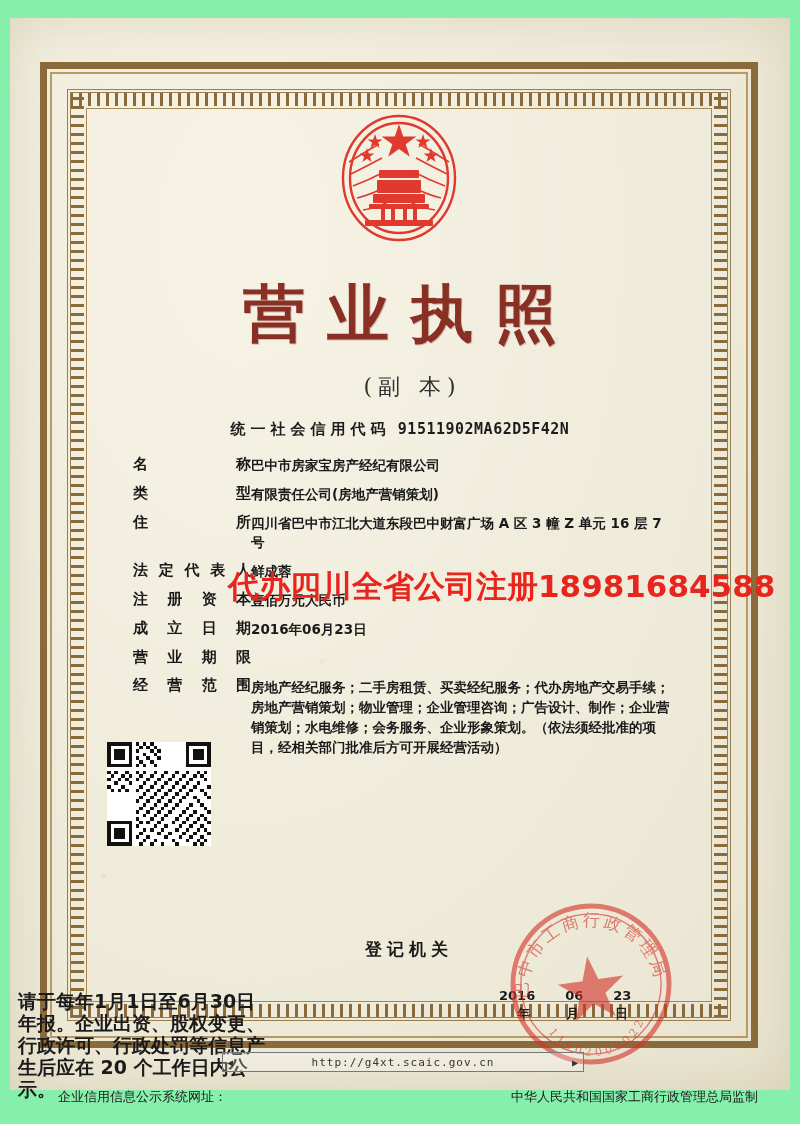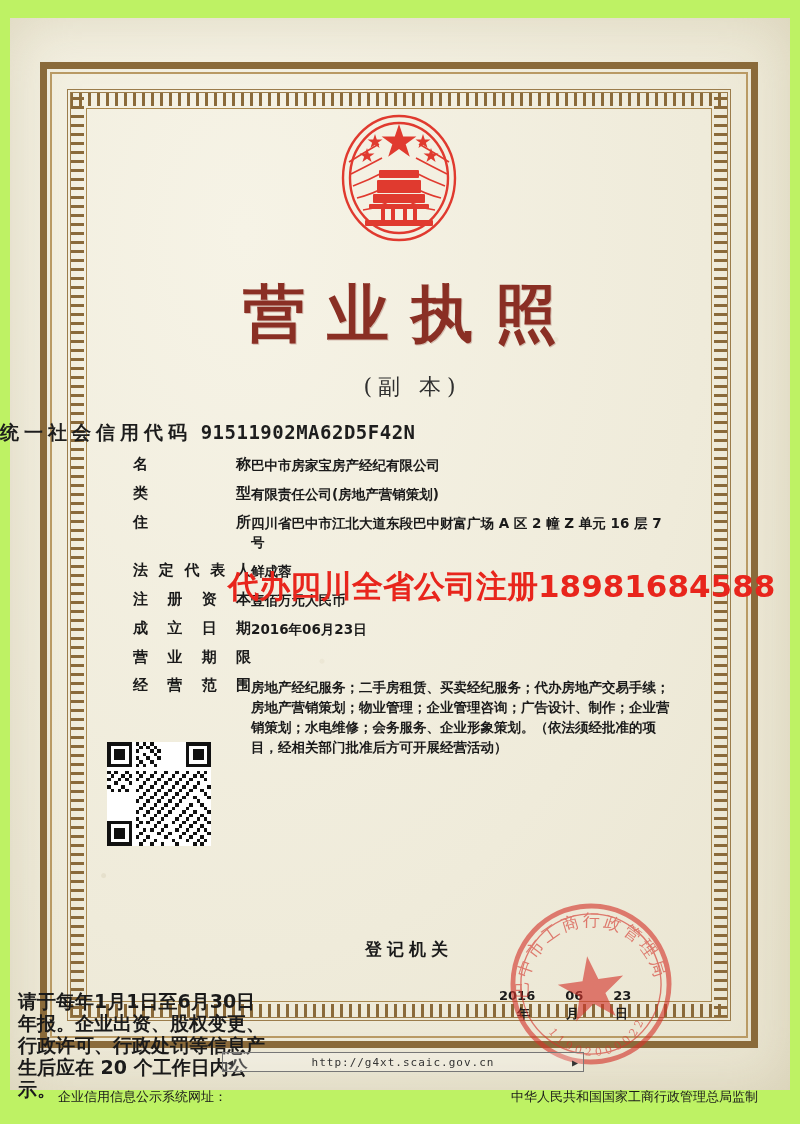--- a/index.html
+++ b/index.html
@@ -12,21 +12,21 @@
     height: 1124px;
     position: relative;
     font-family: "DejaVu Sans", "Liberation Sans", sans-serif;
     overflow: hidden;
   }
 
   
   #page {
     position: absolute;
     inset: 0;
-    background: #bef264;
+    background: #86efac;
   }
   .paper {
     position: absolute;
     left: 10px;
     top: 18px;
     width: 780px;
     height: 1072px;
     background: #f2efe0;
     background-image:
       radial-gradient(ellipse at 30% 20%, #f6f3e6 0%, #efebda 60%, #e9e4d0 100%);
@@ -118,21 +118,22 @@
     font-family: "DejaVu Serif", "Liberation Serif", serif;
     font-size: 22px;
     letter-spacing: 6px;
     color: #2f2f2f;
     margin-left: 25px;
   }
   .credit-code {
     position: absolute;
     left: 0; right: 0;
     top: 420px;
-    font-size: 19px;
+    text-align: center;
+    font-size: 15px;
     letter-spacing: 2px;
     color: #1d1d1d;
     font-weight: 700;
     font-family: "DejaVu Sans", "Liberation Sans", sans-serif;
   }
   .credit-code .label { letter-spacing: 5px; }
   .credit-code .value { letter-spacing: 0.5px; font-family: "DejaVu Sans Mono","Liberation Mono",monospace; }
 
   
   .fields {
@@ -360,21 +361,21 @@
           <span>型</span>
         </div>
       <div class="row-value">有限责任公司(房地产营销策划)</div>
     </div>
 
     <div class="row">
       <div class="row-label">
           <span>住</span>
           <span>所</span>
         </div>
-      <div class="row-value">四川省巴中市江北大道东段巴中财富广场 A 区 2 幢 Z 单元 16 层 7 号</div>
+      <div class="row-value">四川省巴中市江北大道东段巴中财富广场 A 区 3 幢 Z 单元 16 层 7 号</div>
     </div>
 
     <div class="row">
       <div class="row-label">
           <span>法</span>
           <span>定</span>
           <span>代</span>
           <span>表</span>
           <span>人</span>
         </div>

